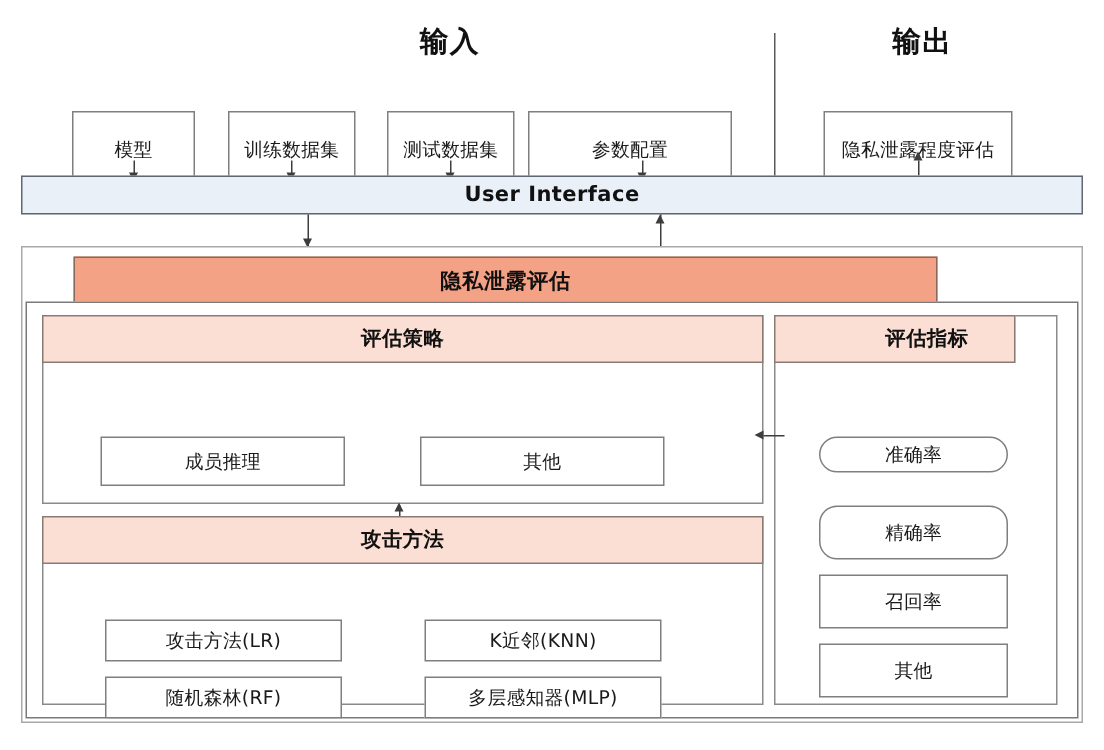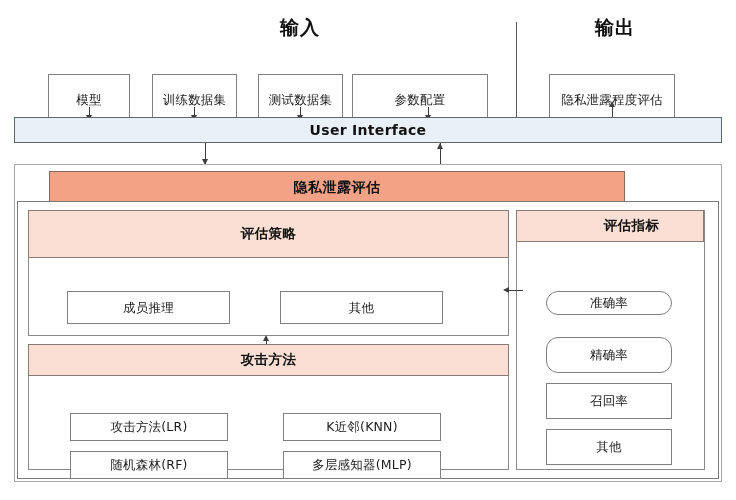--- a/index.html
+++ b/index.html
@@ -206,36 +206,36 @@
   <div class="vline" style="left:440px; top:143px; height:23px;"></div>
   <div class="arrow-up" style="left:436.5px; top:143px;"></div>
 
   <div class="outer-frame" style="left:14px; top:164px; width:708px; height:318px;"></div>
 
   <div class="banner-main" style="left:17px; top:171px; width:576px; height:34px;margin-left:32px;">隐私泄露评估</div>
 
   <div class="inner-frame" style="left:17px; top:201px; width:702px; height:278px;"></div>
 
   <div class="panel" style="left:28px; top:210px; width:481px; height:126px;"></div>
-  <div class="panel-head" style="left:28px; top:210px; width:481px; height:48px;">评估策略</div>
+  <div class="panel-head" style="left:28px; top:210px; width:481px; height:32px;">评估策略</div>
   <div class="node" style="left:67px; top:272px; width:163px; height:33px;">成员推理</div>
   <div class="node" style="left:280px; top:272px; width:163px; height:33px;">其他</div>
 
   <div class="vline" style="left:266px; top:337px; height:10px;"></div>
   <div class="arrow-up" style="left:262.5px; top:335px;"></div>
 
   <div class="panel" style="left:28px; top:344px; width:481px; height:126px;"></div>
   <div class="panel-head" style="left:28px; top:344px; width:481px; height:32px;">攻击方法</div>
   <div class="node" style="left:70px; top:394px; width:158px; height:28px;">攻击方法(LR)</div>
   <div class="node" style="left:283px; top:394px; width:158px; height:28px;">K近邻(KNN)</div>
   <div class="node" style="left:70px; top:432px; width:158px; height:28px;">随机森林(RF)</div>
   <div class="node" style="left:283px; top:432px; width:158px; height:28px;">多层感知器(MLP)</div>
 
   <div class="panel" style="left:516px; top:210px; width:189px; height:260px;"></div>
-  <div class="panel-head" style="left:516px; top:210px; width:188px; height:32px;padding-left:43px;">评估指标</div>
+  <div class="panel-head" style="left:516px; top:210px; width:161px; height:32px;padding-left:43px;">评估指标</div>
 
   <div class="hline" style="left:509px; top:290px; width:14px;"></div>
   <div class="arrow-left" style="left:503px; top:286.5px;"></div>
 
   <div class="node" style="left:546px; top:272px; width:126px; height:24px;border-radius:15px;">准确率</div>
   <div class="node" style="left:546px; top:318px; width:126px; height:36px;border-radius:12px;">精确率</div>
   <div class="node" style="left:546px; top:364px; width:126px; height:36px;">召回率</div>
   <div class="node" style="left:546px; top:410px; width:126px; height:36px;">其他</div>
 
 

